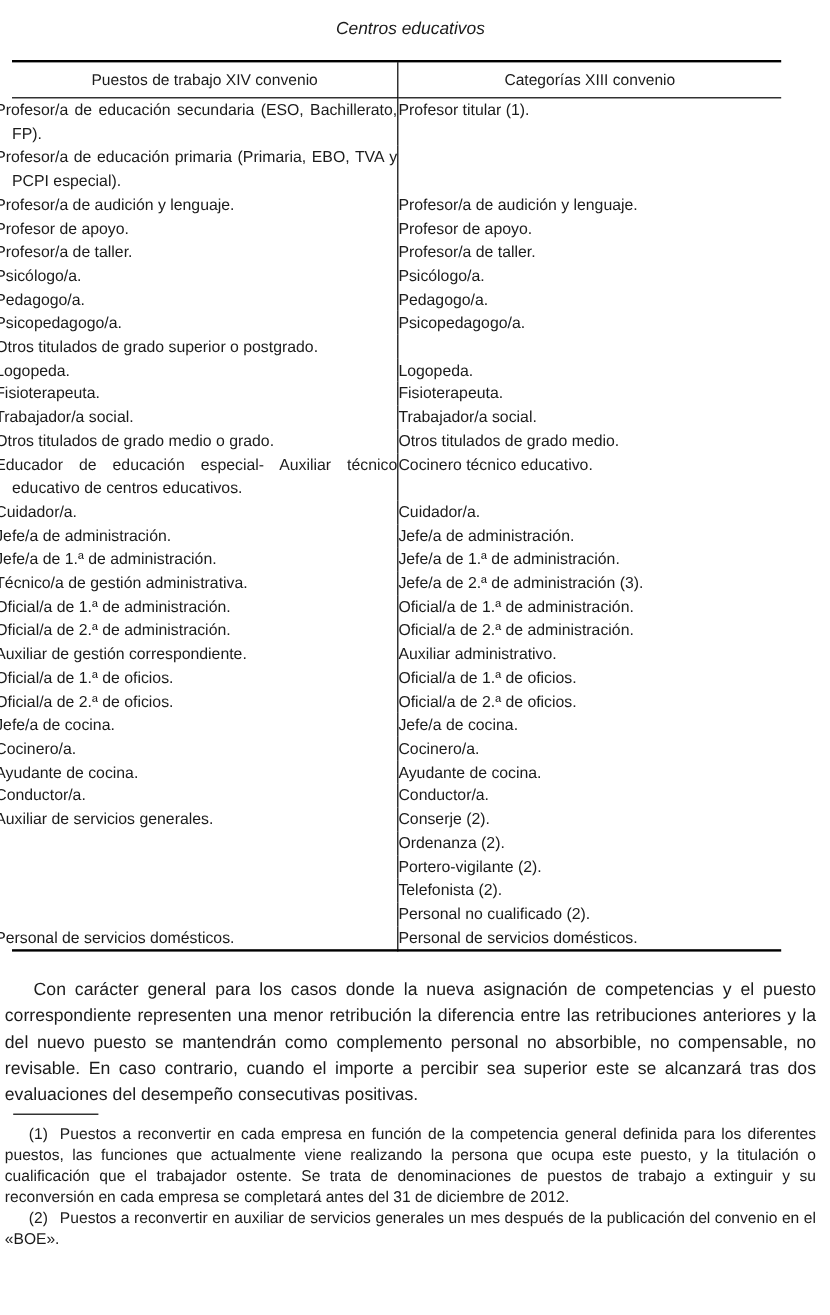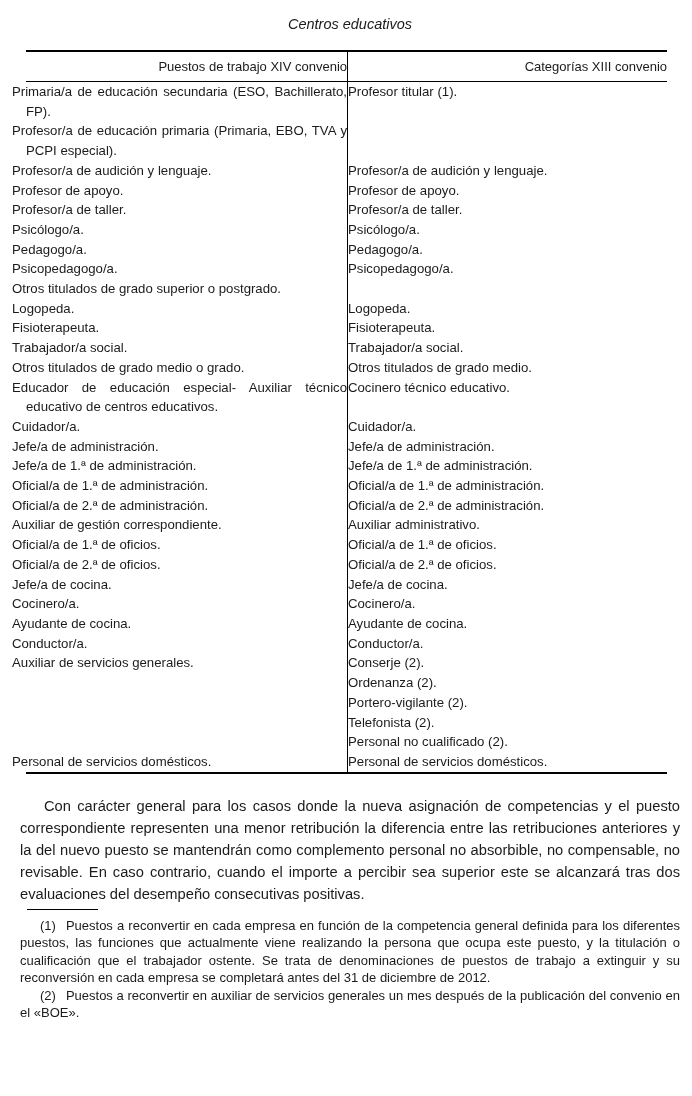--- a/index.html
+++ b/index.html
@@ -8,42 +8,42 @@
     background: #ffffff;
   }
   body {
     width: 692px;
     height: 1096px;
     font-family: "Liberation Sans", sans-serif;
     color: #1b1b1b;
     overflow: hidden;
   }
   .doc {
-    padding: 14px 12px 0 20px; 
+    padding: 14px 12px 0 4px; 
   }
   .doc-title {
     text-align: center;
     font-style: italic;
     font-size: 14.5px;
     line-height: 20px;
     margin: 0;
   }
   table.conv {
     width: 641px;
     margin: 16px 0 0 6px; 
     border-collapse: collapse;
     table-layout: fixed;
     border-top: 2px solid #000;
     border-bottom: 2px solid #000;
     font-size: 13.2px;
   }
   table.conv th {
     font-weight: normal;
     font-size: 13px;
-    text-align: right;
+    text-align: center;
     vertical-align: middle;
     height: 29px;
     padding: 0;
     border-bottom: 1px solid #000;
     margin-top: 17px;
   }
   table.conv th.h-left {
     width: 321px;
     border-right: 1px solid #000;
   }
@@ -98,21 +98,21 @@
   <table class="conv">
     <thead>
       <tr>
         <th class="h-left">Puestos de trabajo XIV convenio</th>
         <th class="h-right">Categorías XIII convenio</th>
       </tr>
     </thead>
     <tbody>
 
         <tr>
-          <td class="cell-xiv">Primaria/a de educación secundaria (ESO, Bachillerato, FP).</td>
+          <td class="cell-xiv">Profesor/a de educación secundaria (ESO, Bachillerato, FP).</td>
           <td class="cell-xiii">Profesor titular (1).</td>
         </tr>
 
         <tr>
           <td class="cell-xiv">Profesor/a de educación primaria (Primaria, EBO, TVA y PCPI especial).</td>
           <td class="cell-xiii"></td>
         </tr>
 
 
         <tr>
@@ -183,20 +183,24 @@
         <tr>
           <td class="cell-xiv">Jefe/a de administración.</td>
           <td class="cell-xiii">Jefe/a de administración.</td>
         </tr>
 
         <tr>
           <td class="cell-xiv">Jefe/a de 1.ª de administración.</td>
           <td class="cell-xiii">Jefe/a de 1.ª de administración.</td>
         </tr>
 
+        <tr>
+          <td class="cell-xiv">Técnico/a de gestión administrativa.</td>
+          <td class="cell-xiii">Jefe/a de 2.ª de administración (3).</td>
+        </tr>
 
         <tr>
           <td class="cell-xiv">Oficial/a de 1.ª de administración.</td>
           <td class="cell-xiii">Oficial/a de 1.ª de administración.</td>
         </tr>
 
         <tr>
           <td class="cell-xiv">Oficial/a de 2.ª de administración.</td>
           <td class="cell-xiii">Oficial/a de 2.ª de administración.</td>
         </tr>

